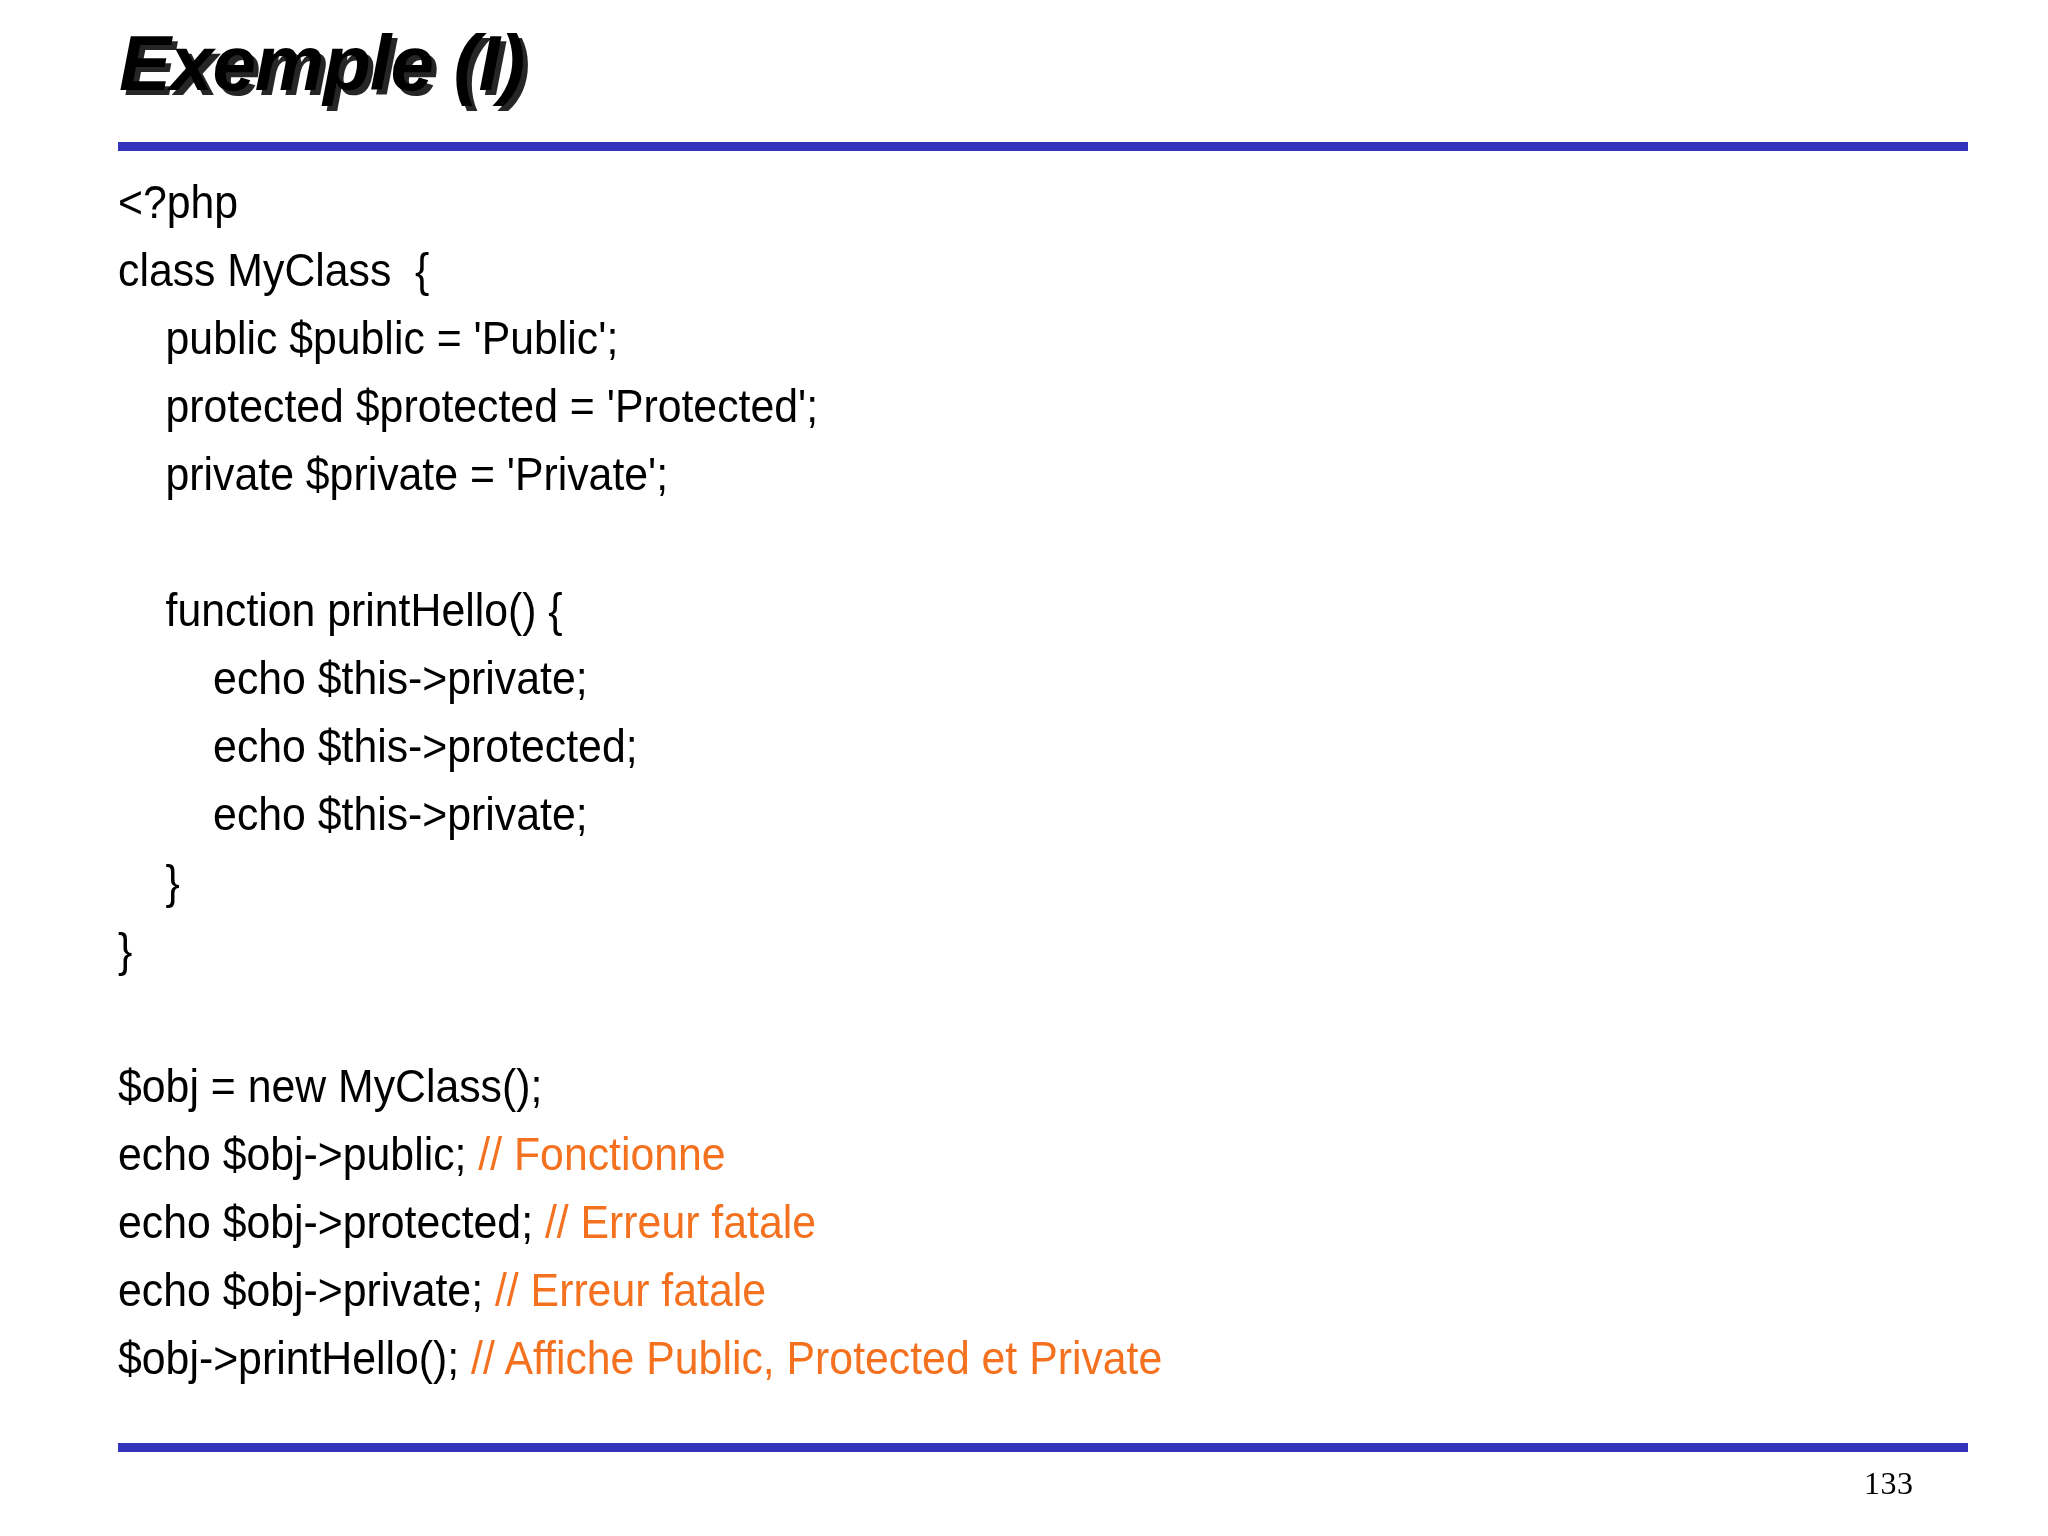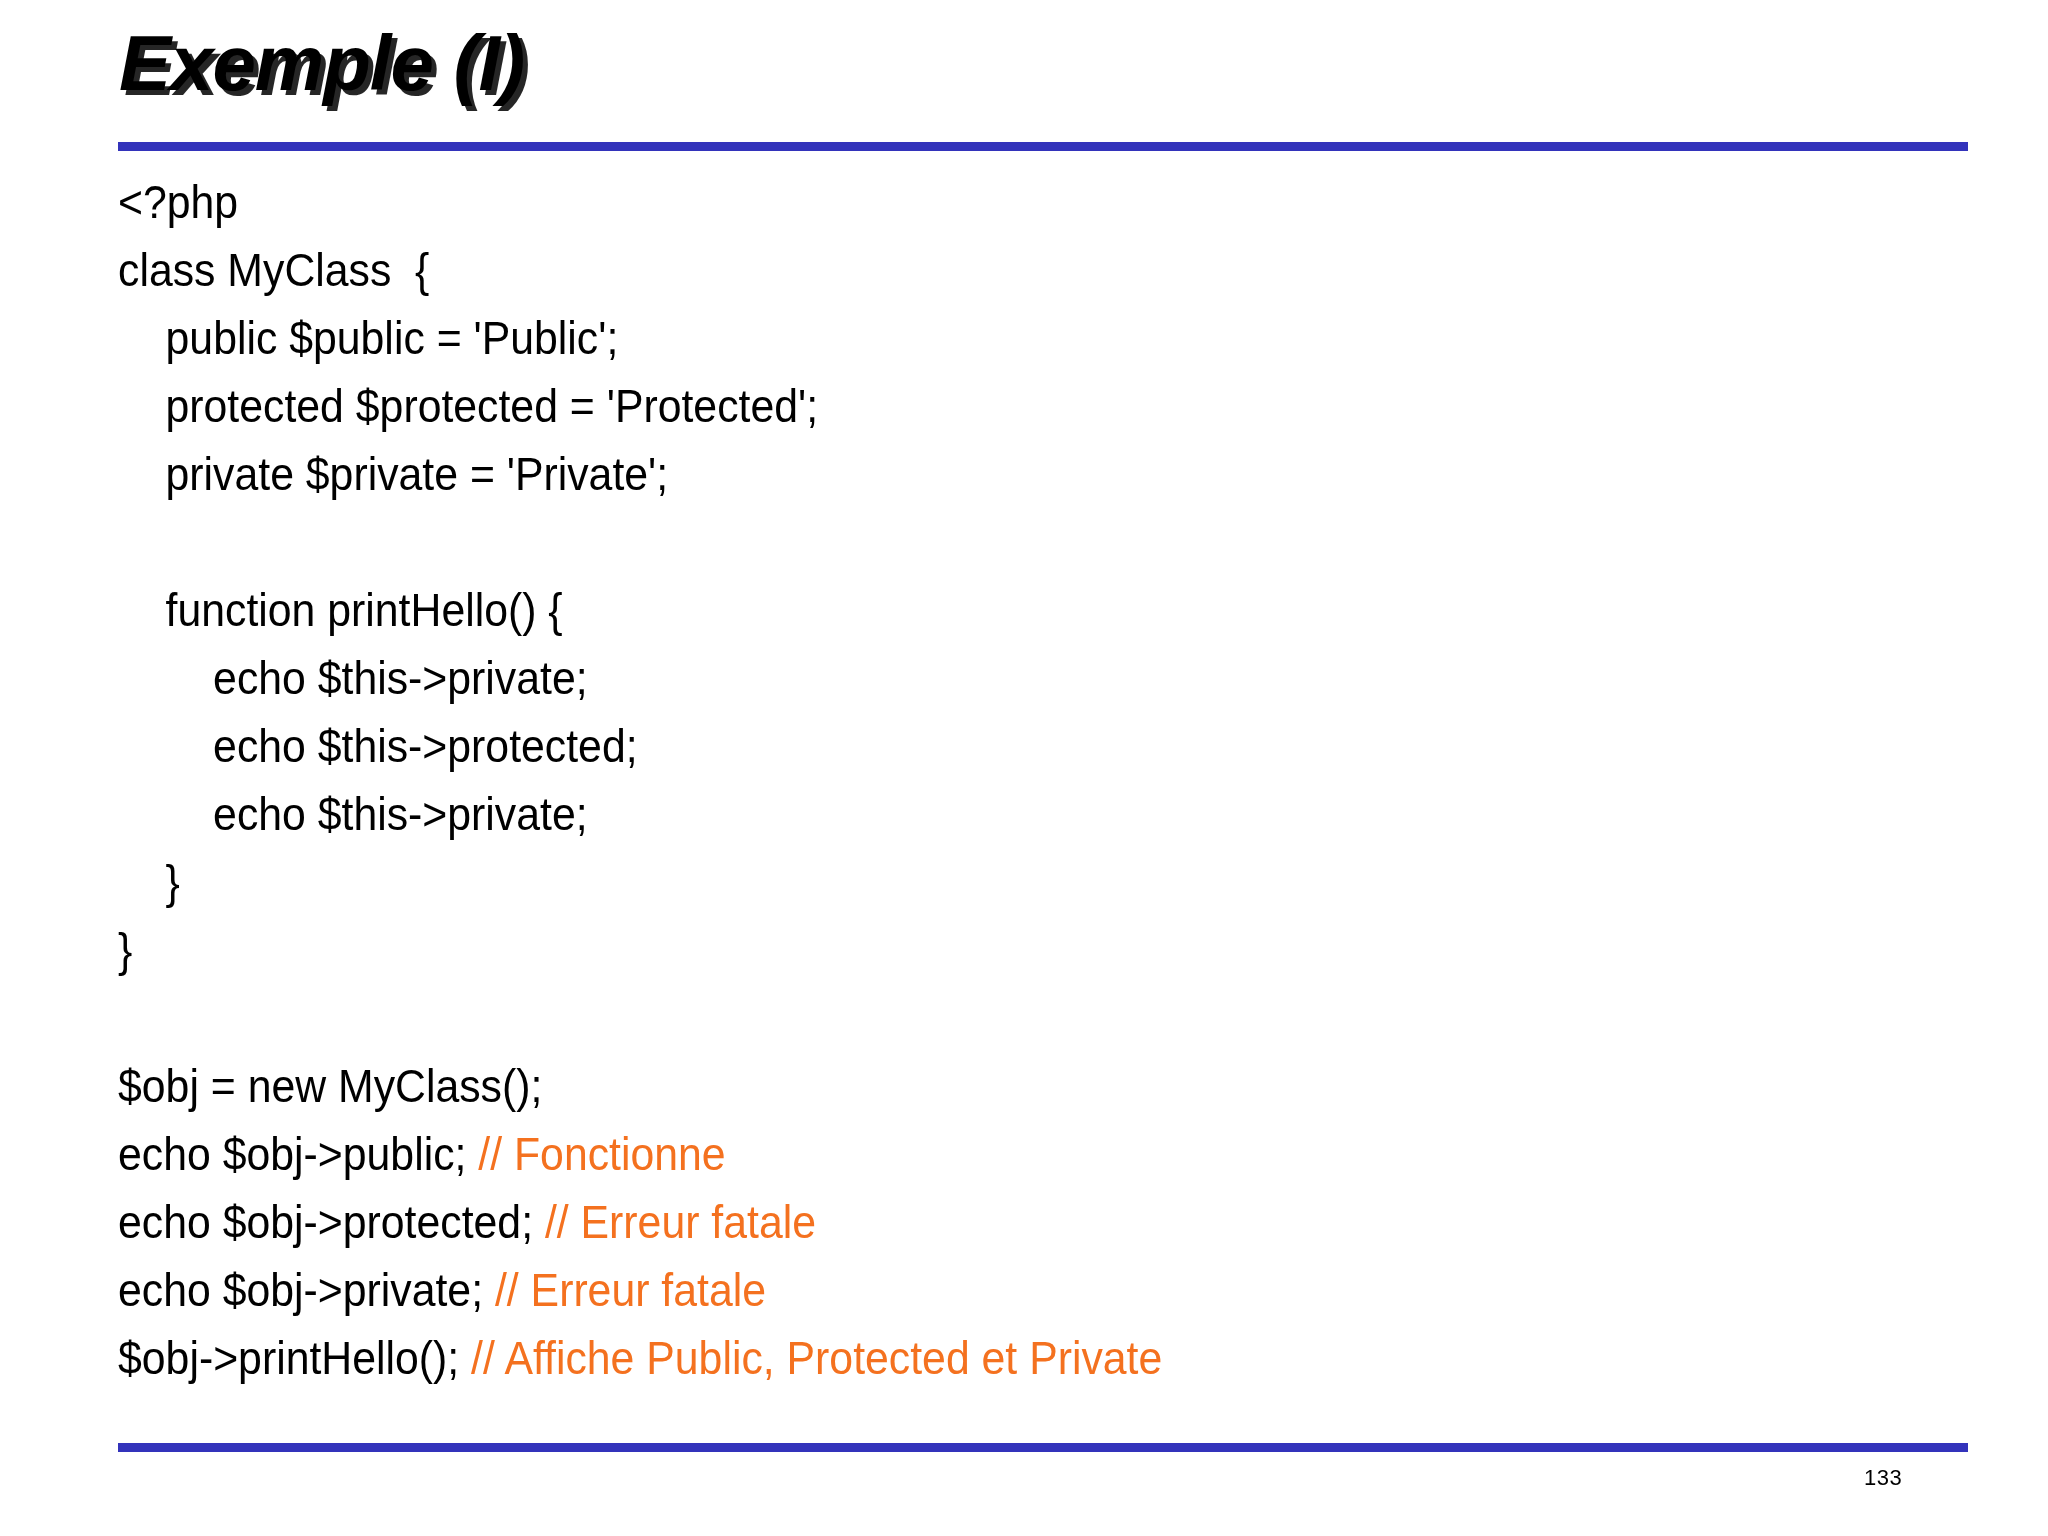--- a/index.html
+++ b/index.html
@@ -72,23 +72,23 @@
   }
   .comment {
     color: #F4711F;
   }
 
   
   .page-number {
     position: absolute;
     left: 1864px;
     top: 1465px;
-    font-size: 22px;
+    font-size: 32px;
     color: #000000;
-    font-family: Liberation Sans, sans-serif;
+    font-family: Liberation Serif, serif;
     letter-spacing: 0.5px;
   }
 </style>
 </head>
 <body>
 
 <div class="slide-title">Exemple (I)</div>
 
 <div class="rule rule-top"></div>
 

